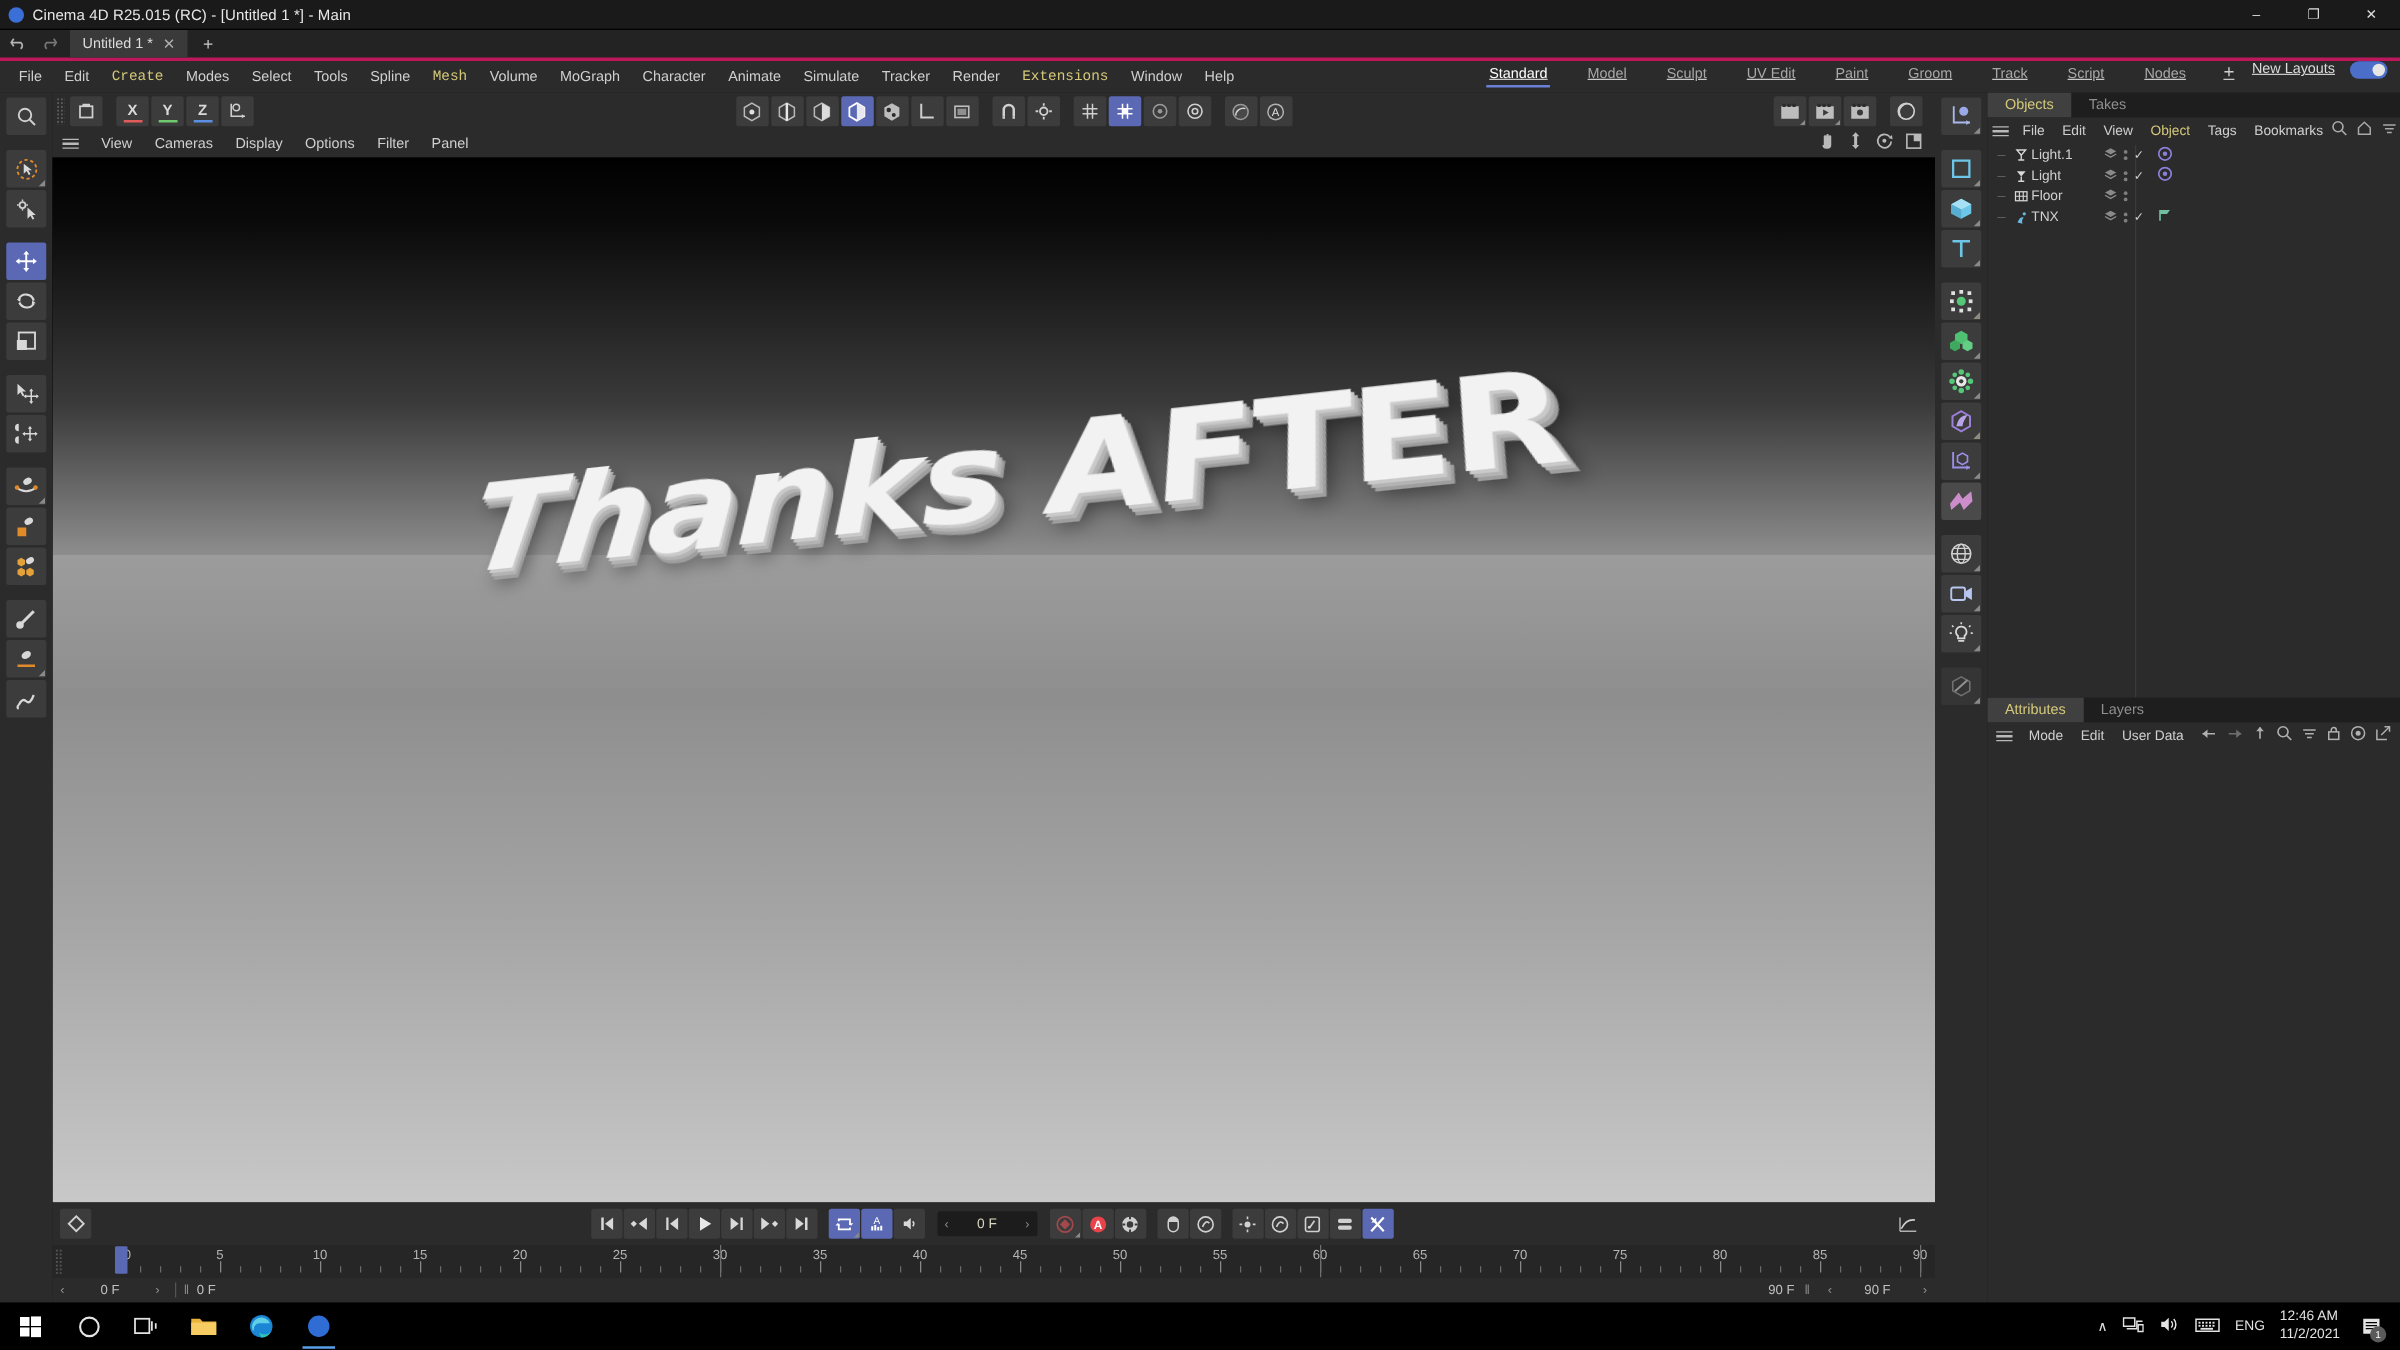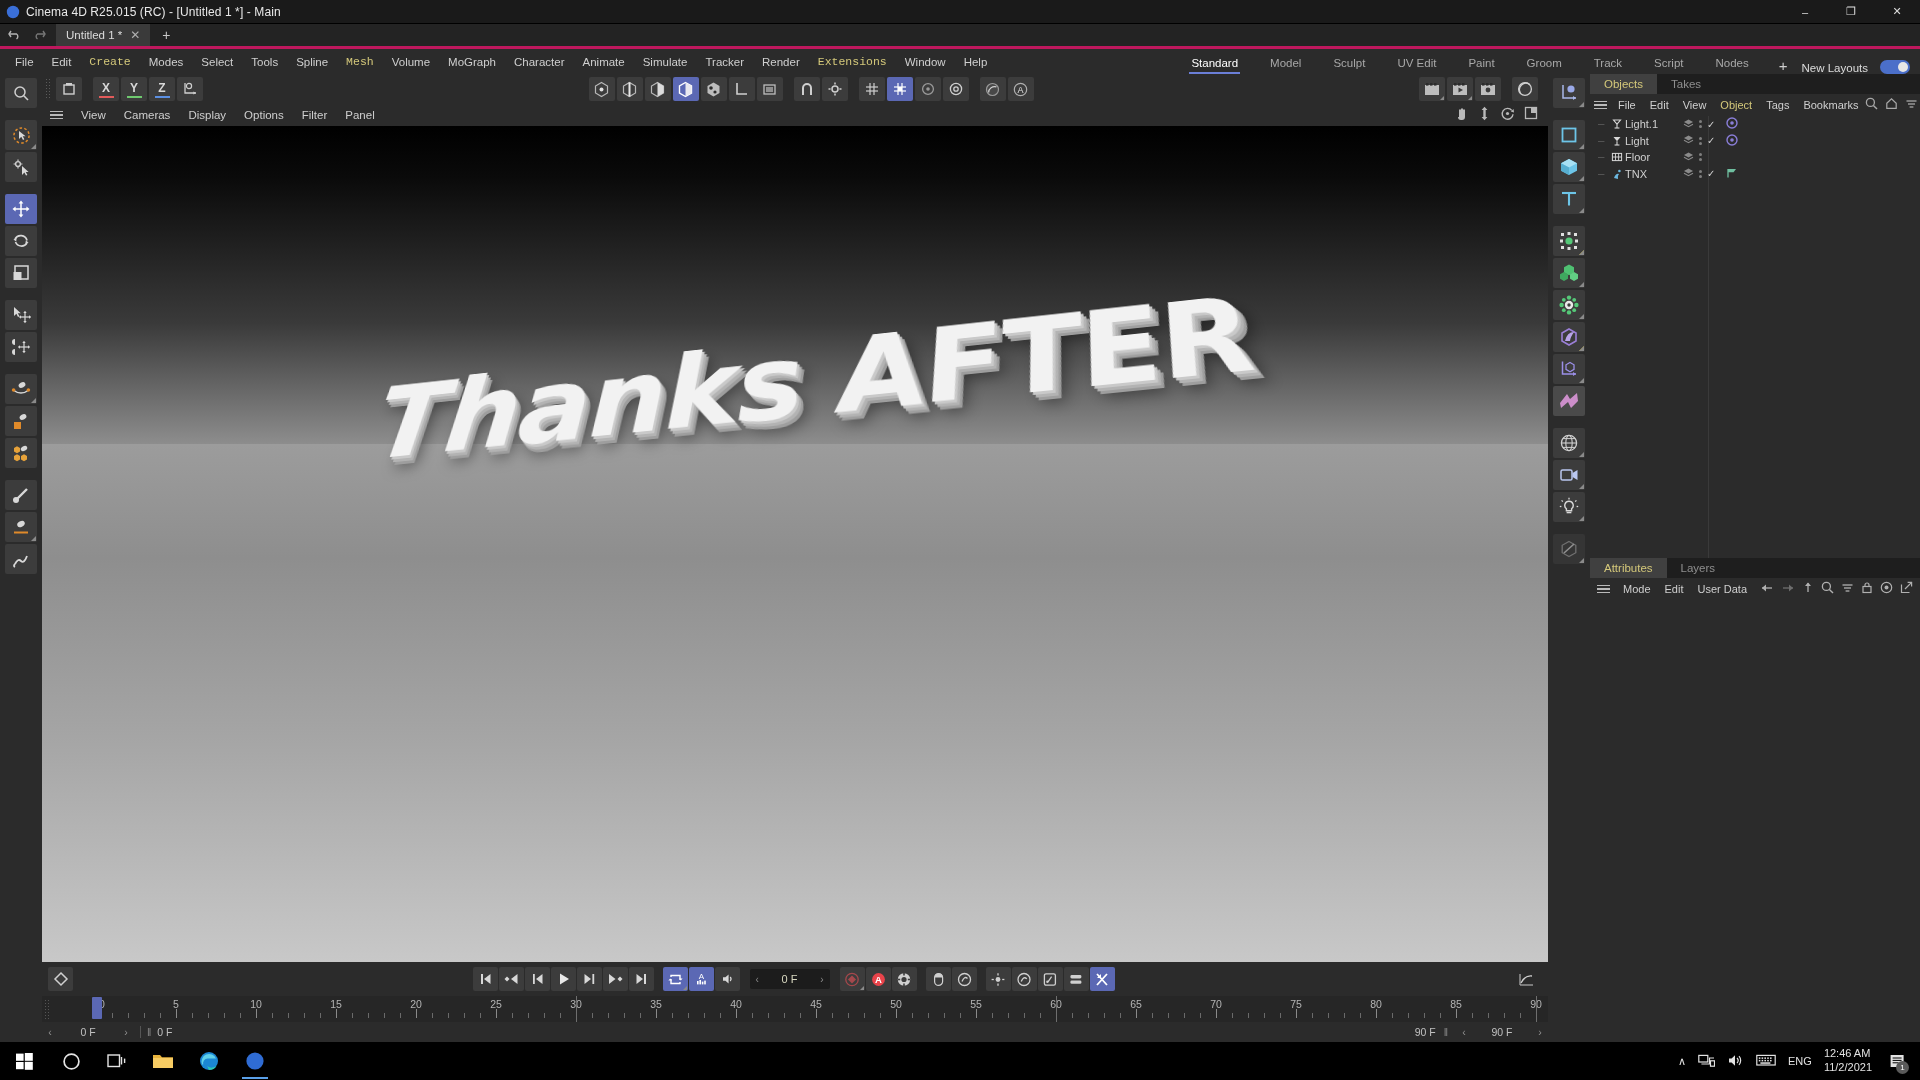--- a/index.html
+++ b/index.html
@@ -40,21 +40,21 @@
 
   
   .menurow {
     height: 25px; background:#2b2b2b; display:flex; align-items:center;
     flex: 0 0 25px; position:relative;
   }
   .menu { display:flex; align-items:center; padding-left: 6px; }
   .menu-item { font-size: 11.5px; color:#cfcfcf; padding: 3px 9px; border-radius:2px; white-space:nowrap; }
   .menu-item.hl { color:#d4c87a;font-family:Liberation Mono, monospace; }
 
-  .layouts { position:absolute; right: 0; top:0; height:25px; display:flex; align-items:flex-end; }
+  .layouts { position:absolute; right: 0; top:0; height:25px; display:flex; align-items:flex-start;text-decoration:underline; }
   .layout-tab { font-size:11.5px; color:#a8a8a8; padding: 4px 16px 5px; position:relative; }
   .layout-tab.active { color:#ffffff; }
   .layout-tab.active::after {
     content:''; position:absolute; left:14px; right:14px; bottom:0px; height:2px; background:#6b7fd7;
   }
   .layout-plus { color:#cfcfcf; font-size:15px; padding: 0 14px; }
   .newlayouts { font-size:11.5px; color:#dcdcdc; padding-right:12px; }
   .lay-toggle { width:30px; height:14px; border-radius:7px; background:#4b6fc9; position:relative; margin-right:10px; }
   .lay-toggle i { position:absolute; right:2px; top:2px; width:10px; height:10px; border-radius:50%; background:#e6e6e6; }
 

